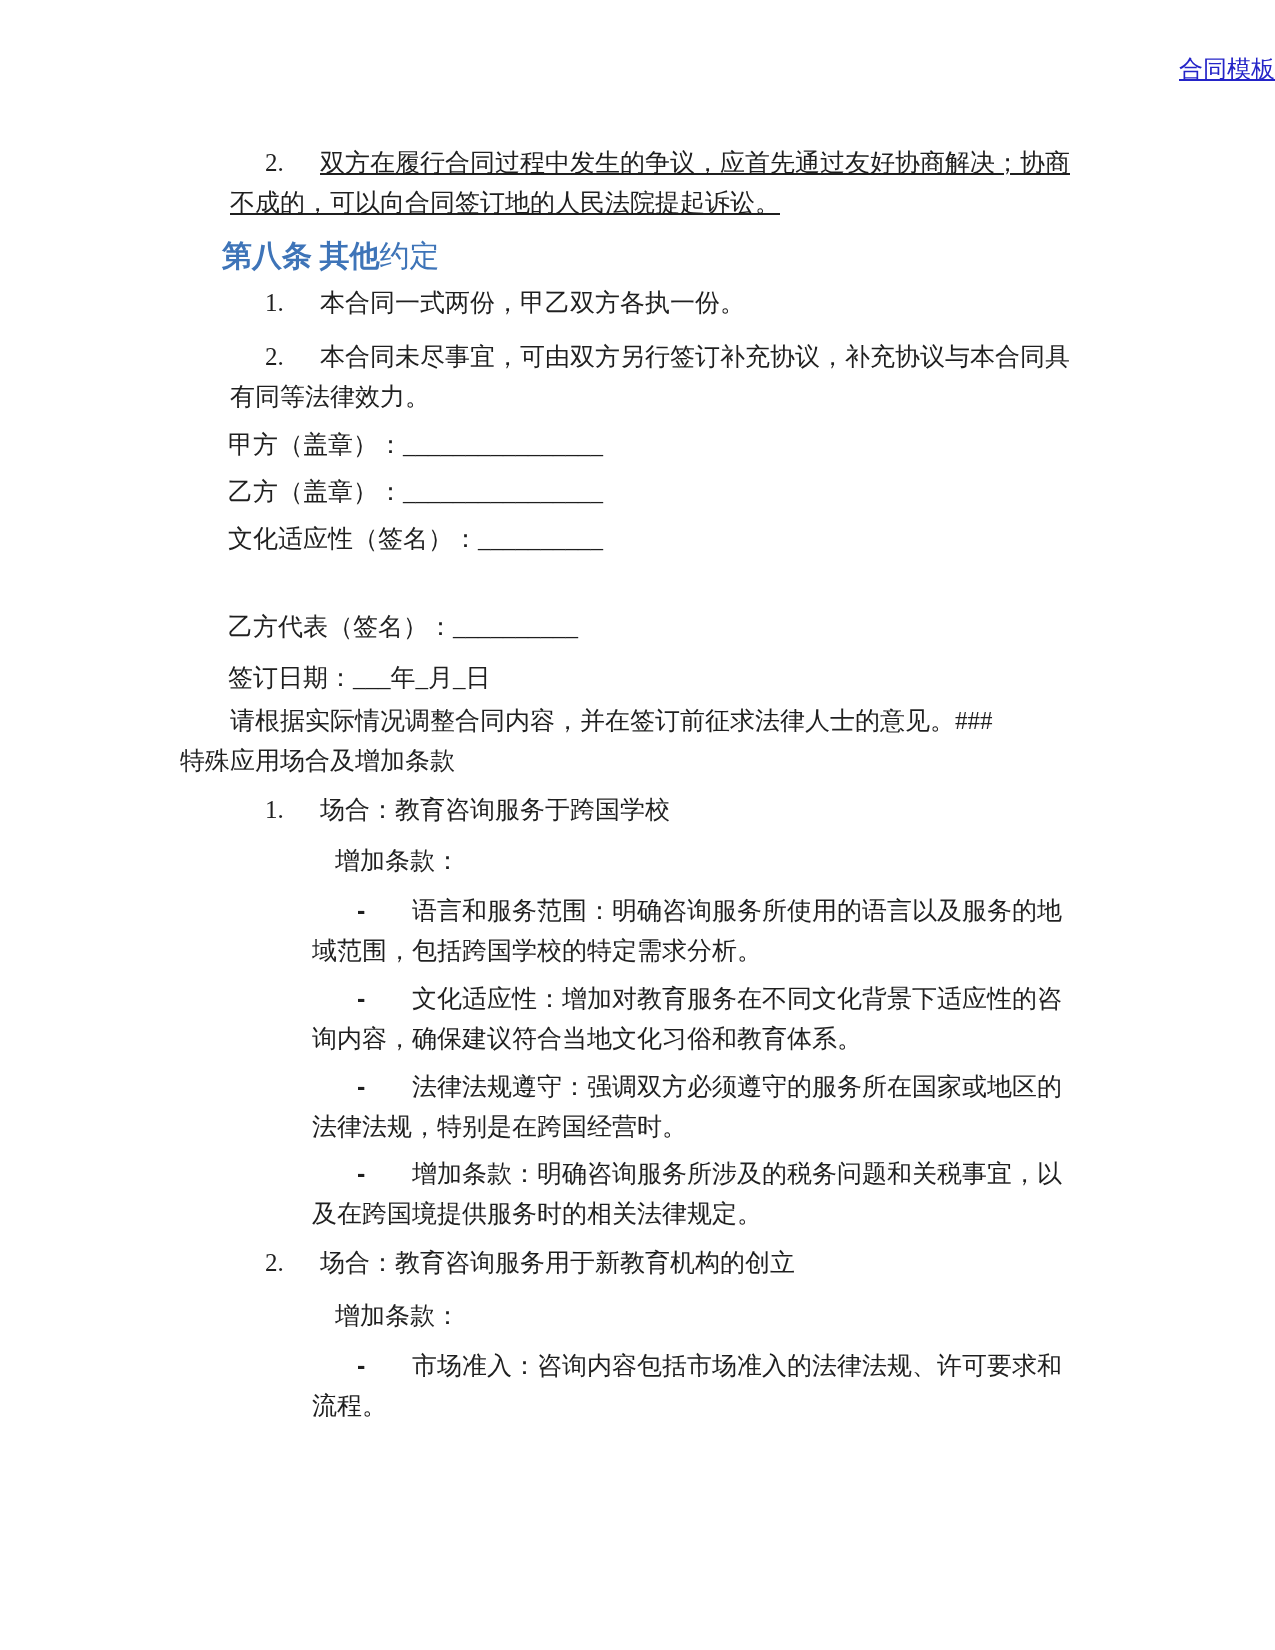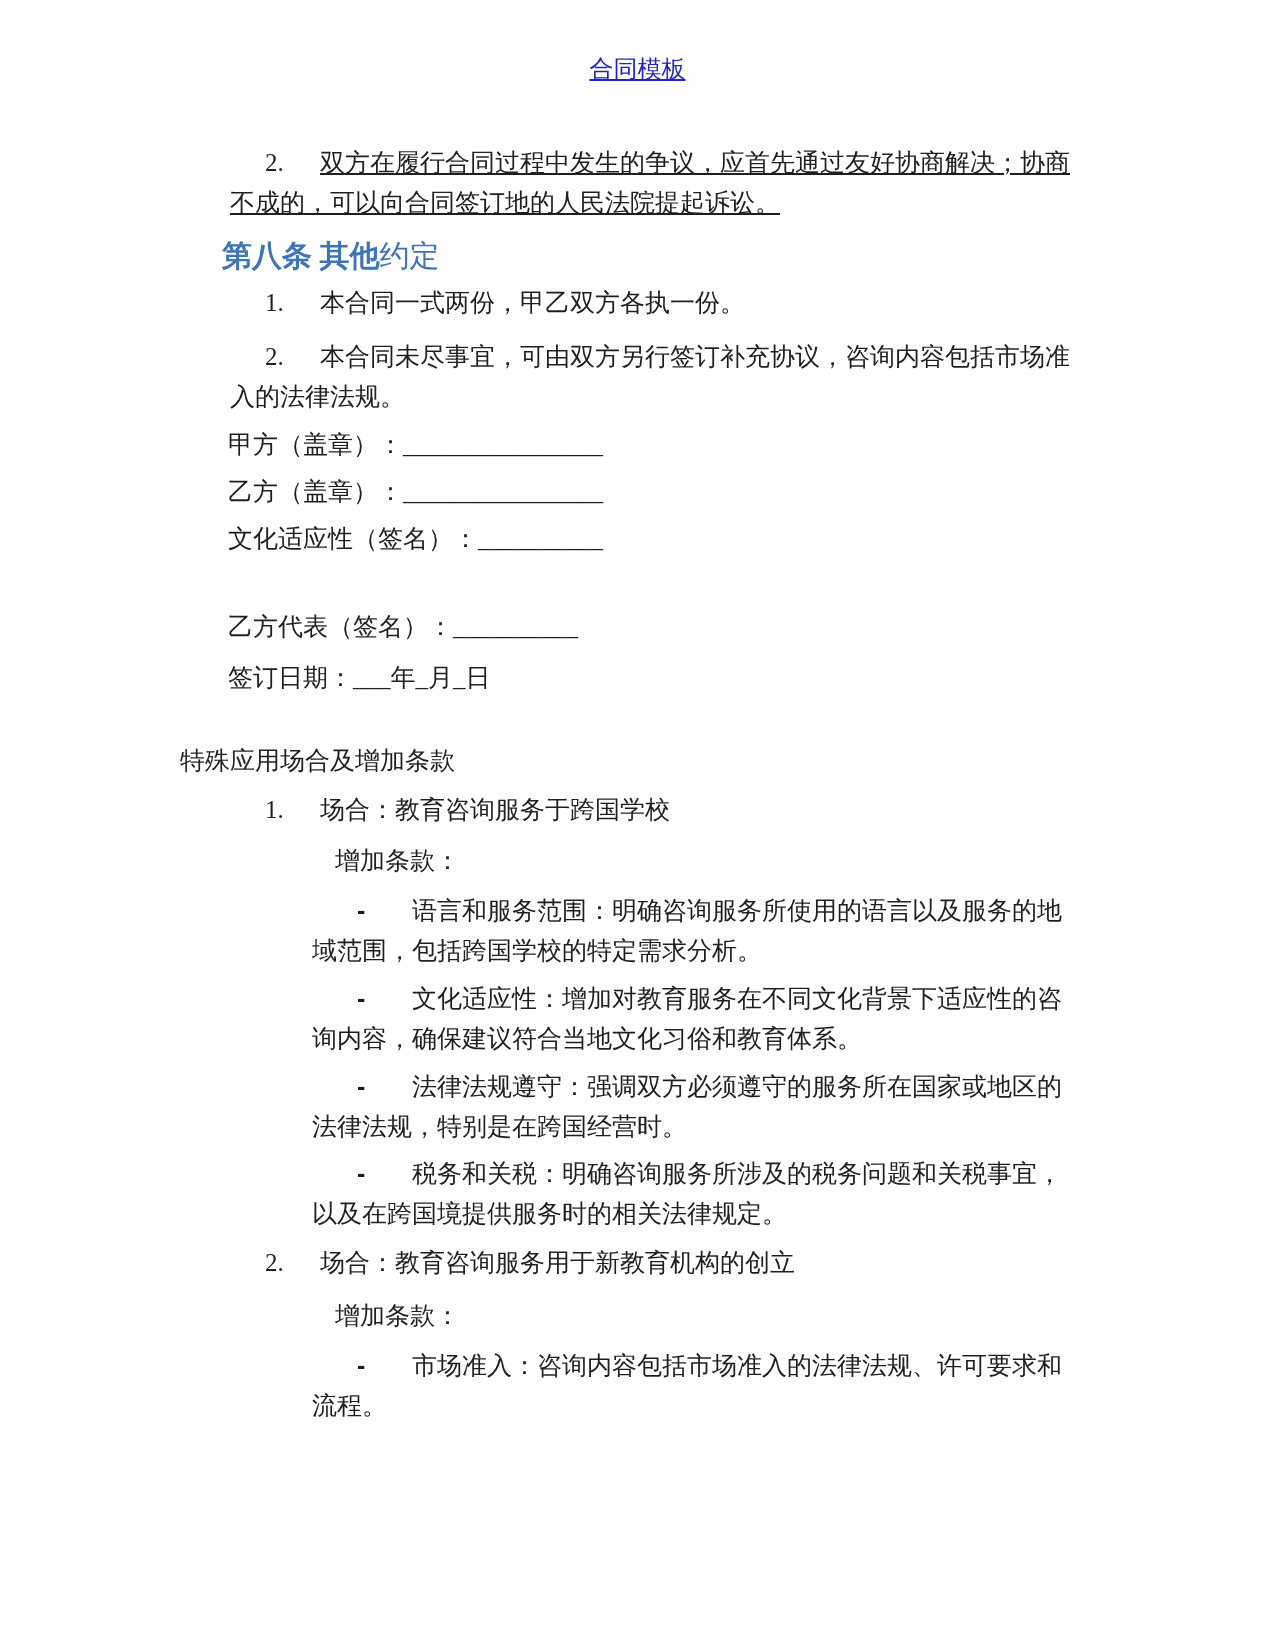--- a/index.html
+++ b/index.html
@@ -8,21 +8,21 @@
     background: #ffffff;
   }
   body {
     width: 1275px;
     height: 1650px;
     overflow: hidden;
     font-family: "Liberation Serif", "DejaVu Serif", serif;
     color: var(--text, #1f1f1f);
   }
   .doc-title {
-    text-align: center;
+    text-align: right;
     padding-top: 52px;
     font-size: 24px;
     line-height: 34px;
   }
   .doc-title .link {
     color: var(--title-link, #2424c8);
     text-decoration: underline;
     cursor: pointer;
   }
   p { margin: 0 0 10px 0; font-size: 25px; line-height: 40px; }
@@ -74,44 +74,44 @@
 <div class="doc-title">
   <span class="link">合同模板</span>
 </div>
 
 <p class="p-num mt57 mb12"><span class="num">2.</span><span>双方在履行合同过程中发生的争议，应首先通过友好协商解决；协商不成的，可以向合同签订地的人民法院提起诉讼。</span></p>
 
 <h2 class="heading"><span class="hb">第八条 其他</span><span>约定</span></h2>
 
 <p class="p-num mb14"><span class="num">1.</span><span>本合同一式两份，甲乙双方各执一份。</span></p>
 
-<p class="p-num mb8"><span class="num">2.</span><span>本合同未尽事宜，可由双方另行签订补充协议，咨询内容包括市场准入的法律法规。</span></p>
+<p class="p-num mb8"><span class="num">2.</span><span>本合同未尽事宜，可由双方另行签订补充协议，补充协议与本合同具有同等法律效力。</span></p>
 
 <p class="p-line mb7"><span>甲方（盖章）：</span><span>________________</span></p>
 
 <p class="p-line mb7"><span>乙方（盖章）：</span><span>________________</span></p>
 
 <p class="p-line mb7"><span>文化适应性（签名）：</span><span>__________</span></p>
 
 <p class="p-line mb11"><span>乙方代表（签名）：</span><span>__________</span></p>
 
 <p class="p-line mb13">签订日期：___年_月_日</p>
 
-<p class="p-notice mb8"><br>
+<p class="p-notice mb8"><span>请根据实际情况调整合同内容，并在签订前征求法律人士的意见。###</span><br>
   <span class="nl2">特殊应用场合及增加条款</span></p>
 
 <p class="p-num"><span class="num">1.</span><span class="bold">场合</span><span>：教育咨询服务于跨国学校</span></p>
 
 <p class="p-add bold">增加条款：</p>
 
 <p class="p-dash mb7"><span class="dash">-</span><span class="term">语言和服务范围</span><span>：明确咨询服务所使用的语言以及服务的地域范围，包括跨国学校的特定需求分析。</span></p>
 
 <p class="p-dash mb7"><span class="dash">-</span><span class="term">文化适应性</span><span>：增加对教育服务在不同文化背景下适应性的咨询内容，确保建议符合当地文化习俗和教育体系。</span></p>
 
 <p class="p-dash mb6"><span class="dash">-</span><span class="term">法律法规遵守</span><span>：强调双方必须遵守的服务所在国家或地区的法律法规，特别是在跨国经营时。</span></p>
 
-<p class="p-dash mb8"><span class="dash">-</span><span class="term">税务和关税</span><span>：明确咨询服务所涉及的税务问题和关税事宜，以及在跨国境提供服务时的相关法律规定。</span></p>
+<p class="p-dash mb8"><span class="dash">-</span><span class="term">增加条款</span><span>：明确咨询服务所涉及的税务问题和关税事宜，以及在跨国境提供服务时的相关法律规定。</span></p>
 
 <p class="p-num mb12"><span class="num">2.</span><span class="bold">场合</span><span>：教育咨询服务用于新教育机构的创立</span></p>
 
 <p class="p-add bold">增加条款：</p>
 
 <p class="p-dash"><span class="dash">-</span><span class="term">市场准入</span><span>：咨询内容包括市场准入的法律法规、许可要求和流程。</span></p>
 
 </body></html>

